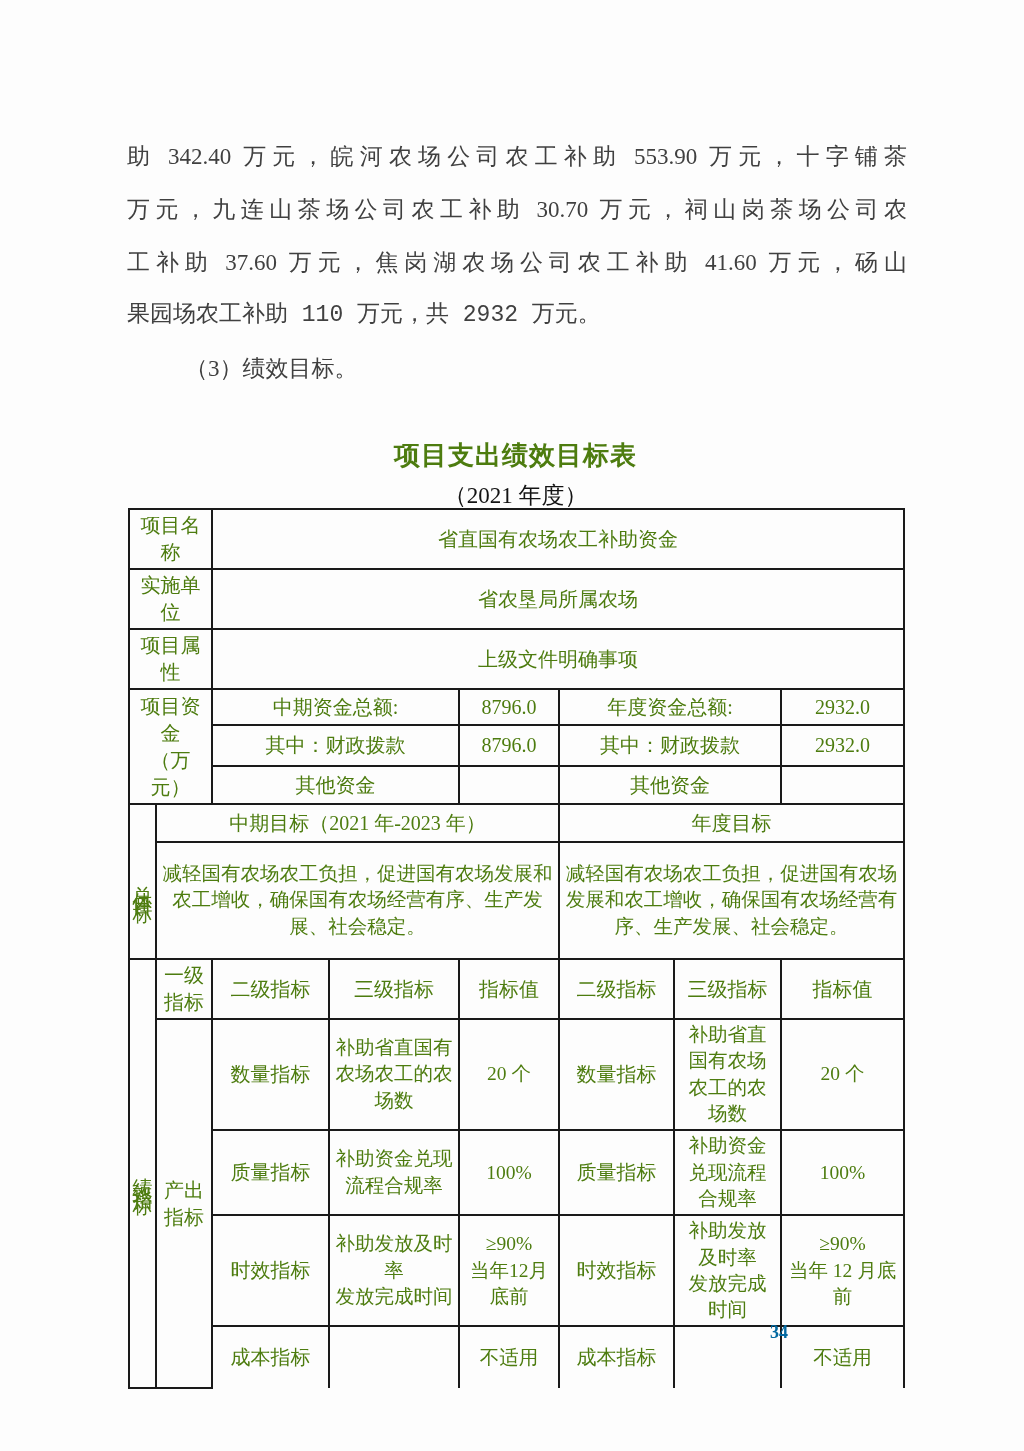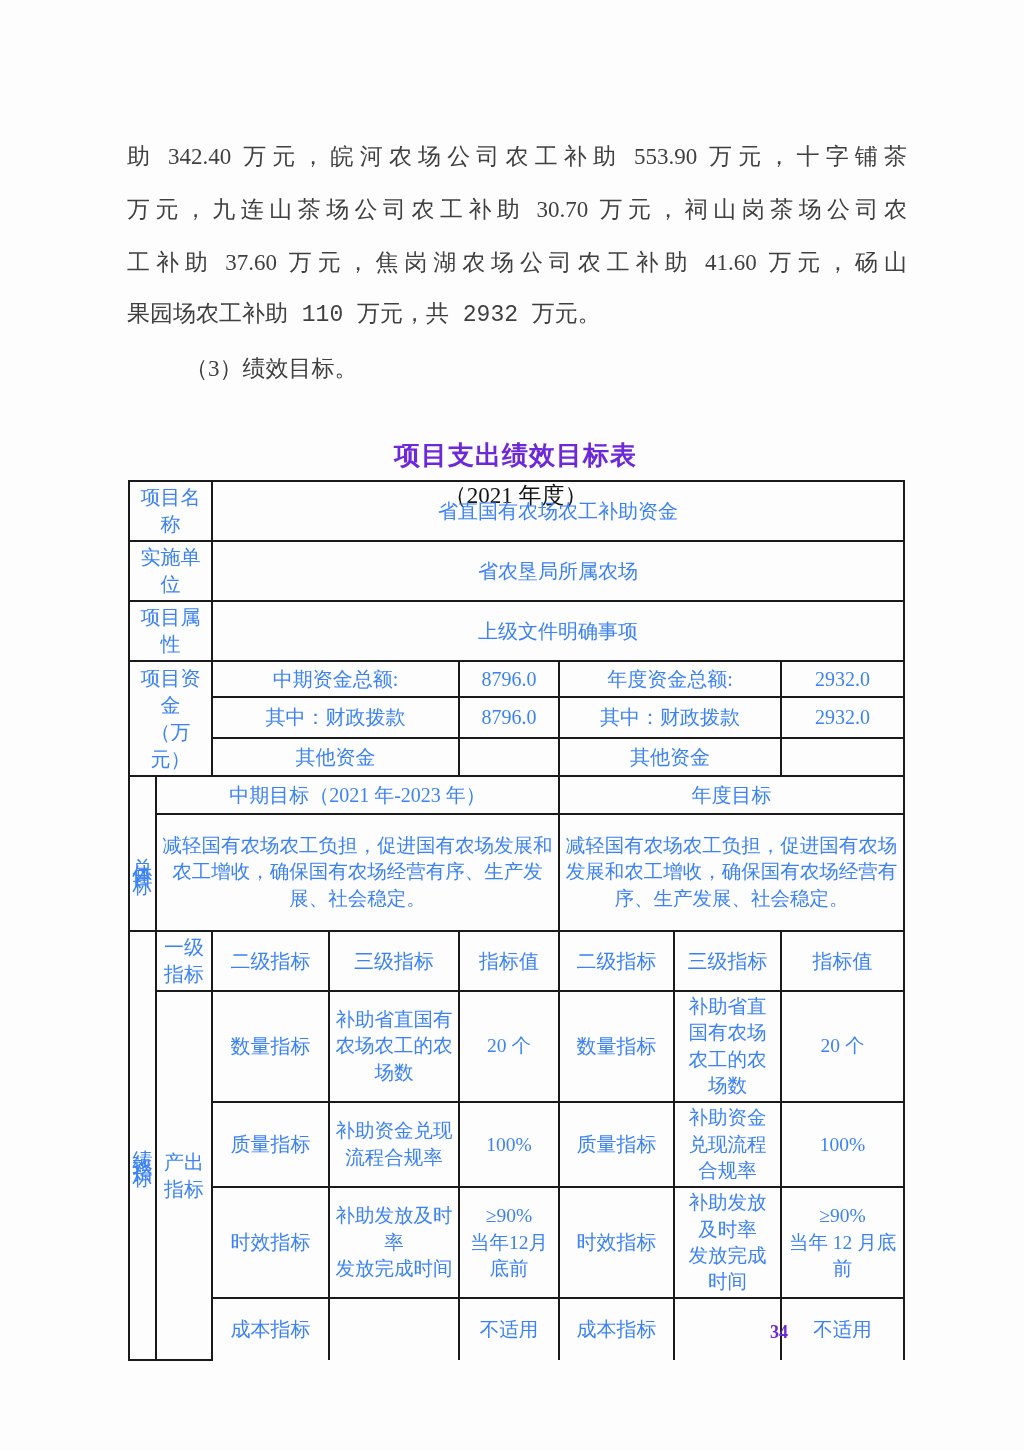--- a/index.html
+++ b/index.html
@@ -31,39 +31,39 @@
   .para .pline.no-flush { text-align: left; text-align-last: left; font-family: Liberation Mono, monospace; }
   .para .pline.indent   { text-align: left; text-align-last: left; text-indent: 58px; }
 
   
   .tbl-title {
     position: absolute;
     left: 128px; top: 438px; width: 775px;
     text-align: center;
     font-size: 26px; font-weight: bold;
     letter-spacing: 1px;
-    color: #6d28d9;
+    color: #4d7c0f;
   }
   .tbl-subtitle {
     position: absolute;
     left: 128px; top: 480px; width: 775px;
     text-align: center;
     font-size: 23px;
     color: #131313;
   }
 
   
   table.goal {
     position: absolute;
-    left: 128px; top: 480px;
+    left: 128px; top: 508px;
     width: 775px;
     border-collapse: collapse;
     table-layout: fixed;
     font-size: 20px;
-    color: #3b82f6;
+    color: #4d7c0f;
   }
   table.goal td {
     border: 2px solid #1a1a1a;
     padding: 2px 5px;
     text-align: center;
     vertical-align: middle;
     white-space: pre-line;
     line-height: 1.35;
     overflow: hidden;
   }
@@ -101,21 +101,21 @@
   td.l3cell { text-align: left; font-size: 19.5px; padding: 3px 5px; }
   td.valcell { font-size: 19.5px; }
   td.no-bottom { border-bottom: none; }
   tr.cutoff td { border-bottom: none; }
 
   
   .page-num {
     position: absolute;
     left: 770px; top: 1322px;
     font-size: 18px; font-weight: bold;
-    color: #6d28d9;
+    color: #0369a1;
   }
 </style>
 </head>
 <body>
 
 <div class="page">
 
   <div class="para">
     <div class="pline">助 342.40 万元，皖河农场公司农工补助 553.90 万元，十字铺茶</div>
     <div class="pline">万元，九连山茶场公司农工补助 30.70 万元，祠山岗茶场公司农</div>

